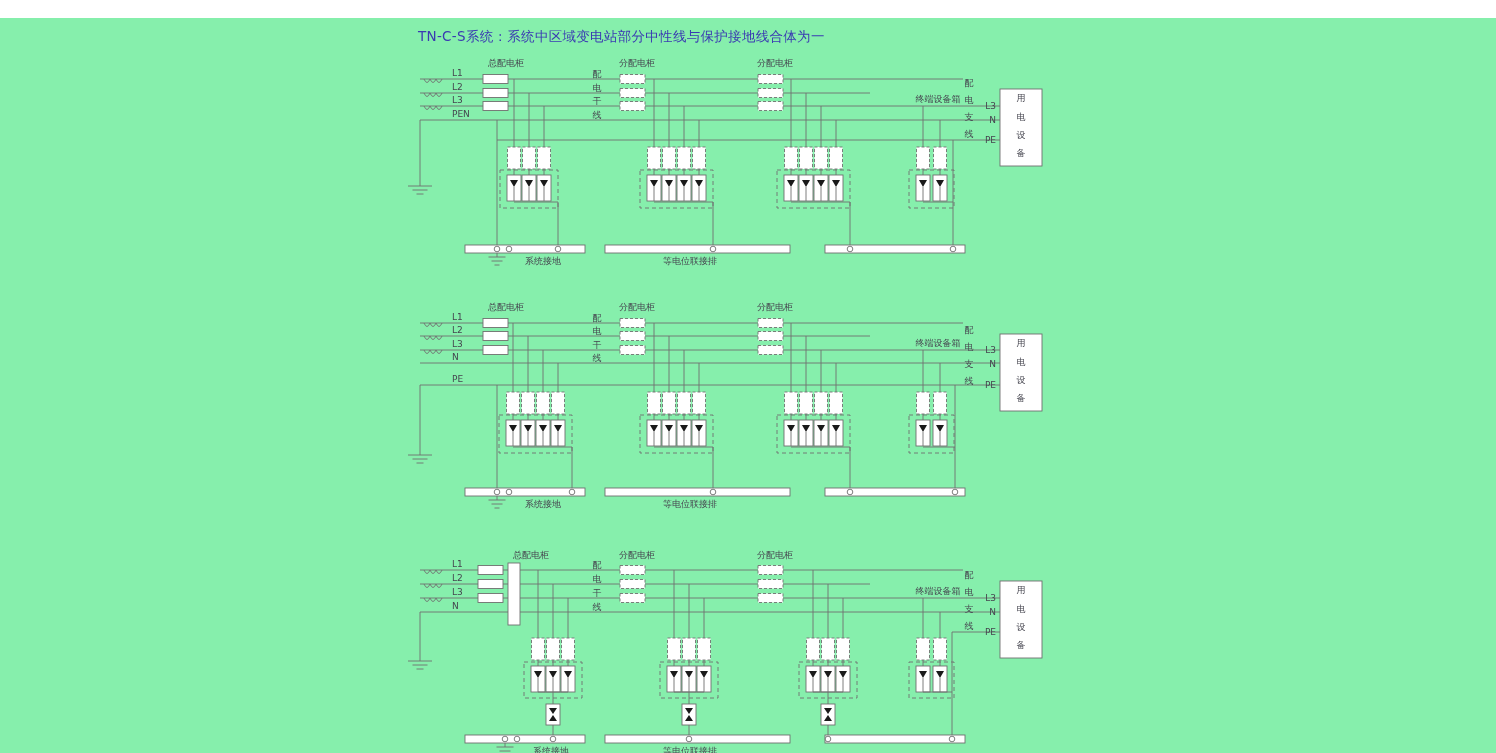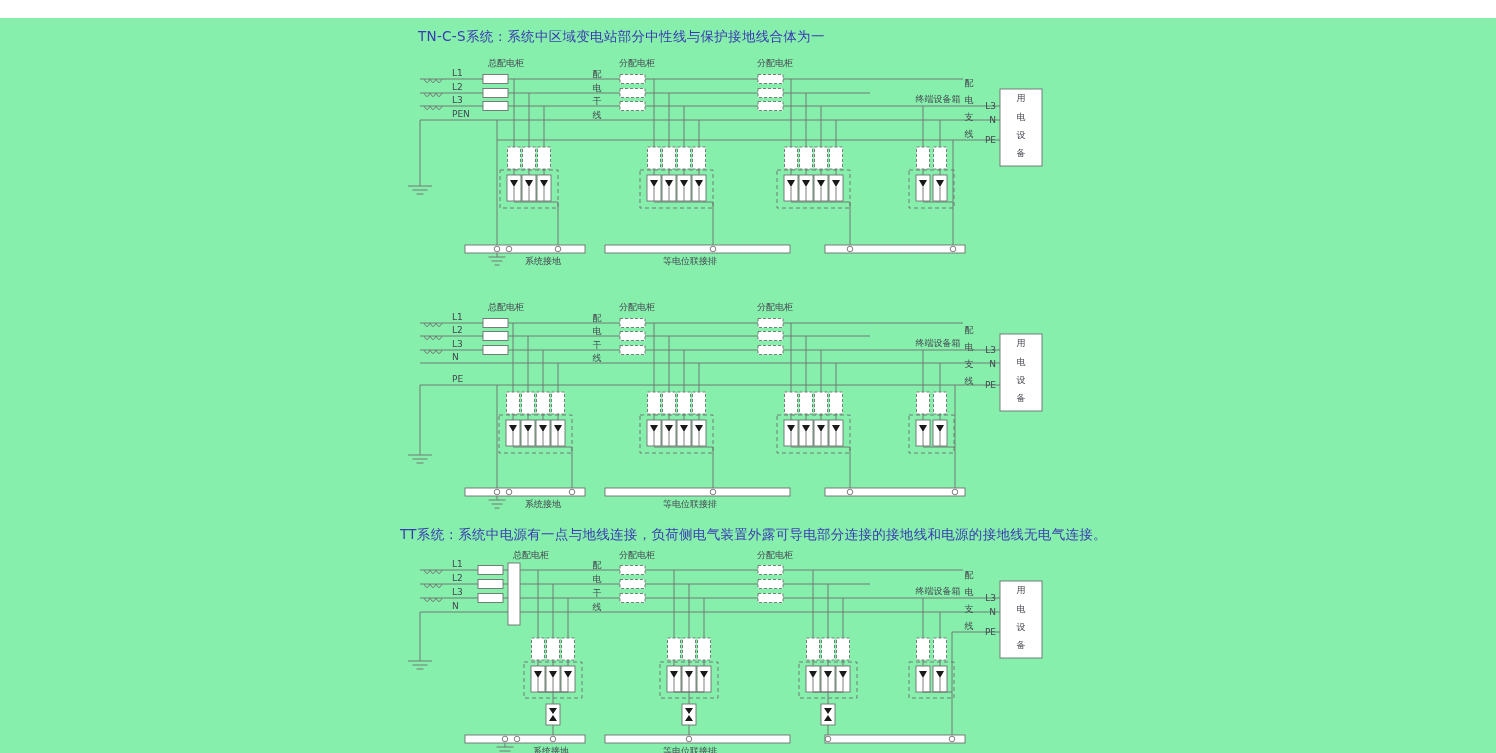--- a/index.html
+++ b/index.html
@@ -6,21 +6,20 @@
   .stage{position:relative;width:1496px;height:753px;background:#86efac;overflow:hidden;
          font-family:"DejaVu Sans",sans-serif;margin-top:18px;}
   .diagram-title{position:absolute;font-size:13.5px;color:#3a3ab2;letter-spacing:0.3px;white-space:nowrap;}
   svg text{font-family:"DejaVu Sans",sans-serif;}
 </style>
 </head>
 <body>
 
 <div class="stage">
   <div class="diagram-title" style="left:418px;top:10px;">TN-C-S系统：系统中区域变电站部分中性线与保护接地线合体为一</div>
-  <div class="diagram-title" style="left:400px;top:508px;">TT系统：系统中电源有一点与地线连接，负荷侧电气装置外露可导电部分连接的接地线和电源的接地线无电气连接。</div>
 
   <svg id="schematic" width="1496" height="753" viewBox="0 0 1496 753">
       <g>
         <line x1="420" y1="61" x2="963" y2="61" stroke="#6f6f6f" stroke-width="0.9"></line>
         <path d="M424,61 q3,7 6,0 q3,7 6,0 q3,7 6,0" fill="none" stroke="#6f6f6f" stroke-width="0.9"></path>
         <text x="452" y="58" font-size="9" fill="#45454f" text-anchor="start">L1</text>
         <line x1="420" y1="75" x2="870" y2="75" stroke="#6f6f6f" stroke-width="0.9"></line>
         <path d="M424,75 q3,7 6,0 q3,7 6,0 q3,7 6,0" fill="none" stroke="#6f6f6f" stroke-width="0.9"></path>
         <text x="452" y="72" font-size="9" fill="#45454f" text-anchor="start">L2</text>
         <line x1="420" y1="88" x2="1000" y2="88" stroke="#6f6f6f" stroke-width="0.9"></line>

